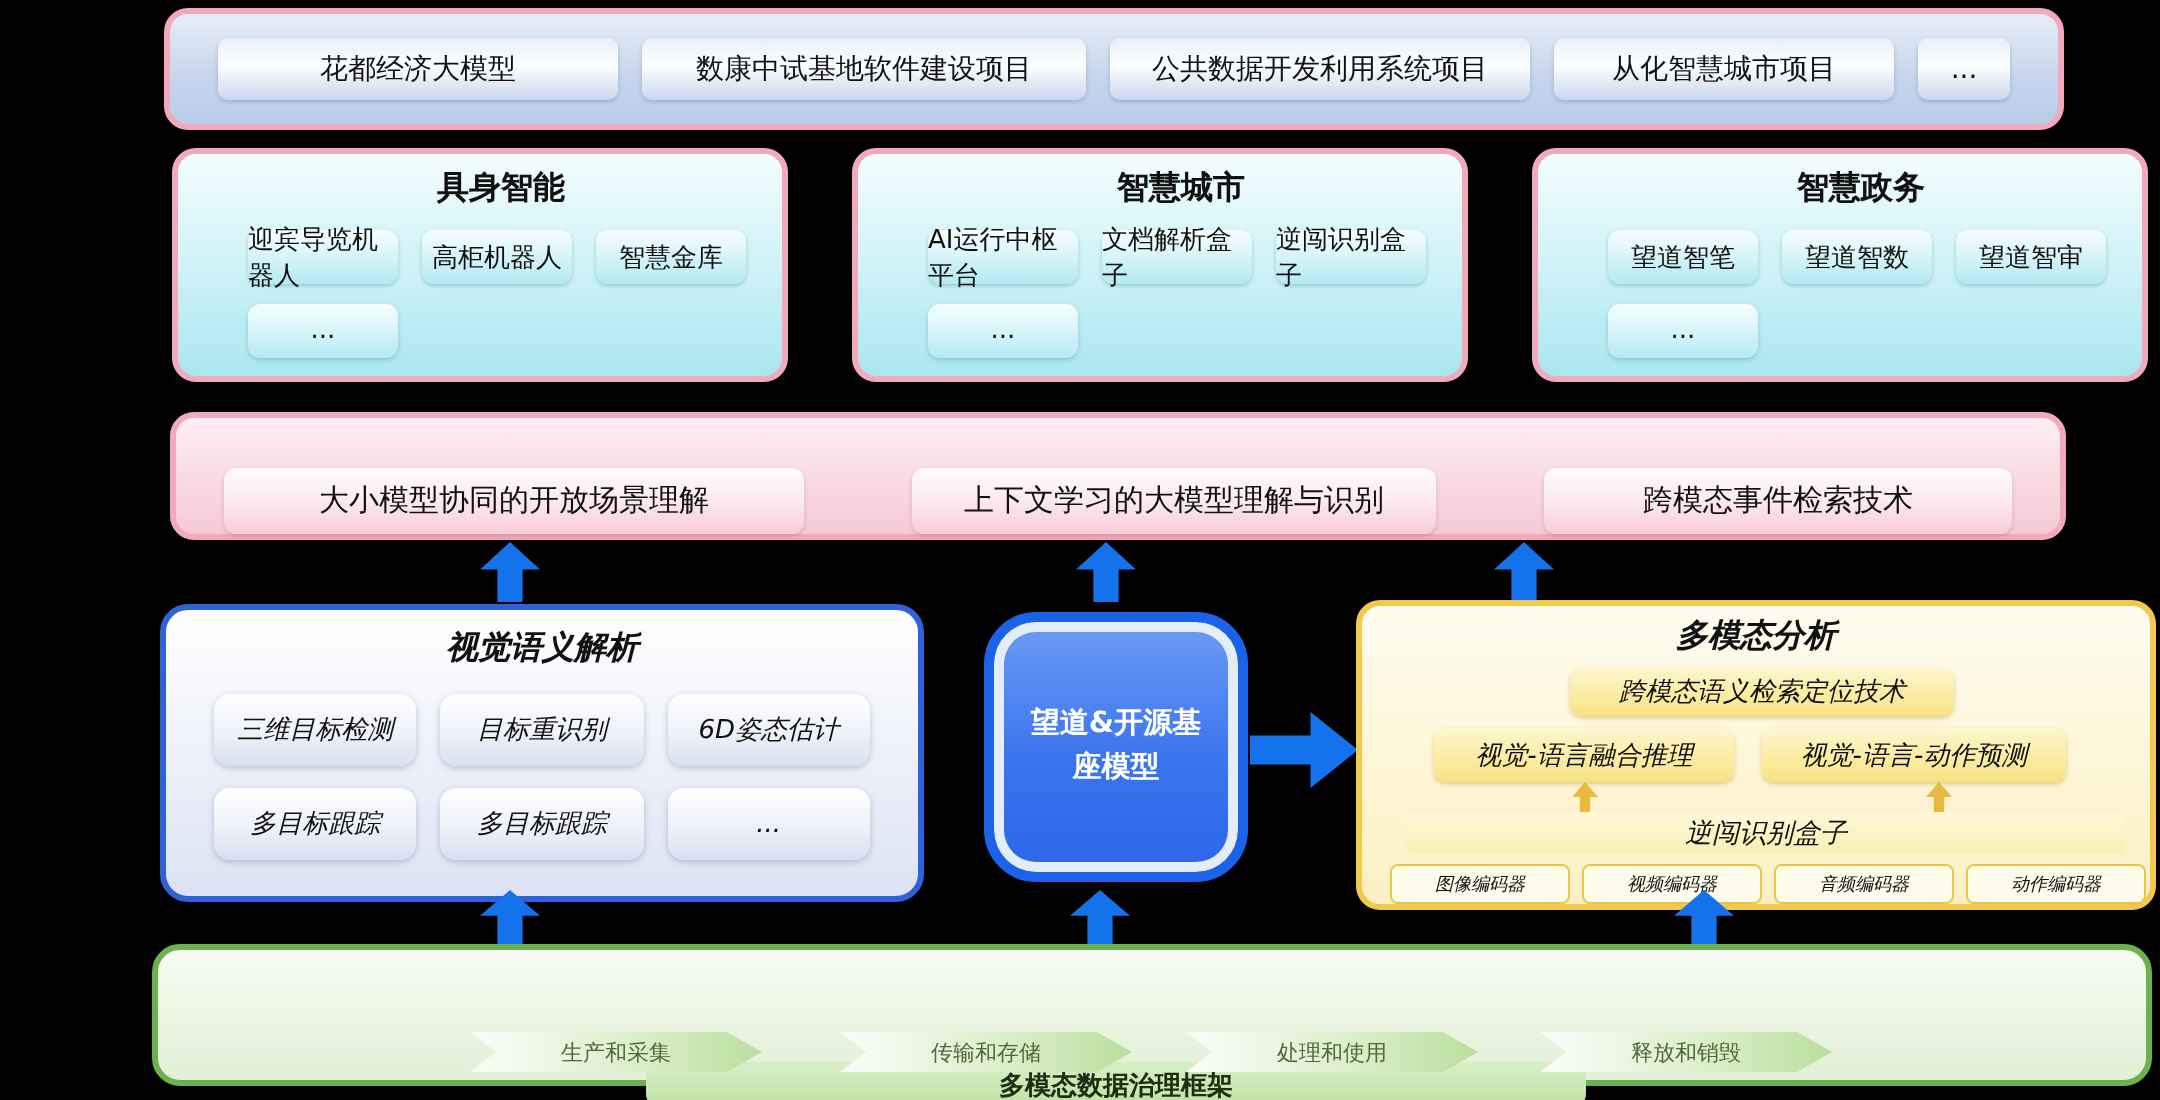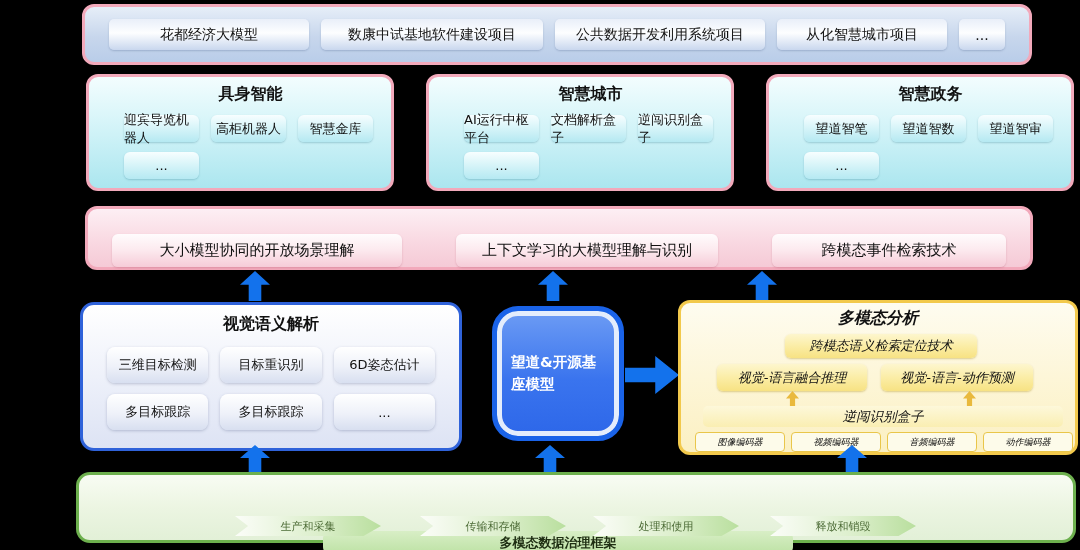--- a/index.html
+++ b/index.html
@@ -40,35 +40,35 @@
     display:flex;align-items:flex-end;justify-content:space-between;padding:0 24px;
   }
   .r3box{
     height:33px;border-radius:6px;display:flex;align-items:center;justify-content:center;
     background:linear-gradient(180deg,#fffcfd 0%,#fce9ee 50%,#f6ccd8 100%);
     font-size:15px;box-shadow:0 1px 2px rgba(190,110,130,.4);
   }
   
   .vision{
     left:80px;top:302px;width:382px;height:149px;border-radius:14px;
-    border:3px solid #2f62d9;background:linear-gradient(180deg,#ffffff 0%,#eef1fa 50%,#dde3f4 100%);
+    border:3px solid #2f62d9;background:linear-gradient(180deg,#ffffff 0%,#eef1fa 50%,#dde3f4 100%);font-style:italic;
   }
   .vision-title{margin-top:9px;text-align:center;font-size:16px;font-weight:bold;}
   .vgrid{display:grid;grid-template-columns:1fr 1fr 1fr;gap:11px 12px;padding:12px 24px 0 24px;}
   .vbox{
     height:36px;border-radius:8px;display:flex;align-items:center;justify-content:center;
     background:linear-gradient(180deg,#ffffff 0%,#eef1f9 55%,#d8dff0 100%);
     font-size:13px;box-shadow:0 1px 3px rgba(90,100,140,.35);
   }
   
   .base{
     left:492px;top:306px;width:132px;height:135px;border-radius:26px;
     border:5px solid #1a63e8;box-shadow:inset 0 0 0 5px #e4edfc;
     background:linear-gradient(180deg,#6d9cf4 0%,#3a74ee 55%,#2d67e9 100%);
-    display:flex;align-items:center;justify-content:center;
+    display:flex;align-items:center;justify-content:center;text-align:center;
     color:#fff;font-size:14.5px;font-weight:bold;line-height:1.45;padding:0 14px;
   }
   
   .mm{
     left:678px;top:300px;width:400px;height:155px;border-radius:12px;
     border:3px solid #f2c94c;background:linear-gradient(180deg,#fefcf0 0%,#fdf6d8 50%,#fbf0c2 100%);font-style:italic;
   }
   .mm-title{position:absolute;top:5px;left:0;right:0;text-align:center;font-size:16px;font-weight:bold;}
   .ybox{
     position:absolute;border-radius:6px;display:flex;align-items:center;justify-content:center;

